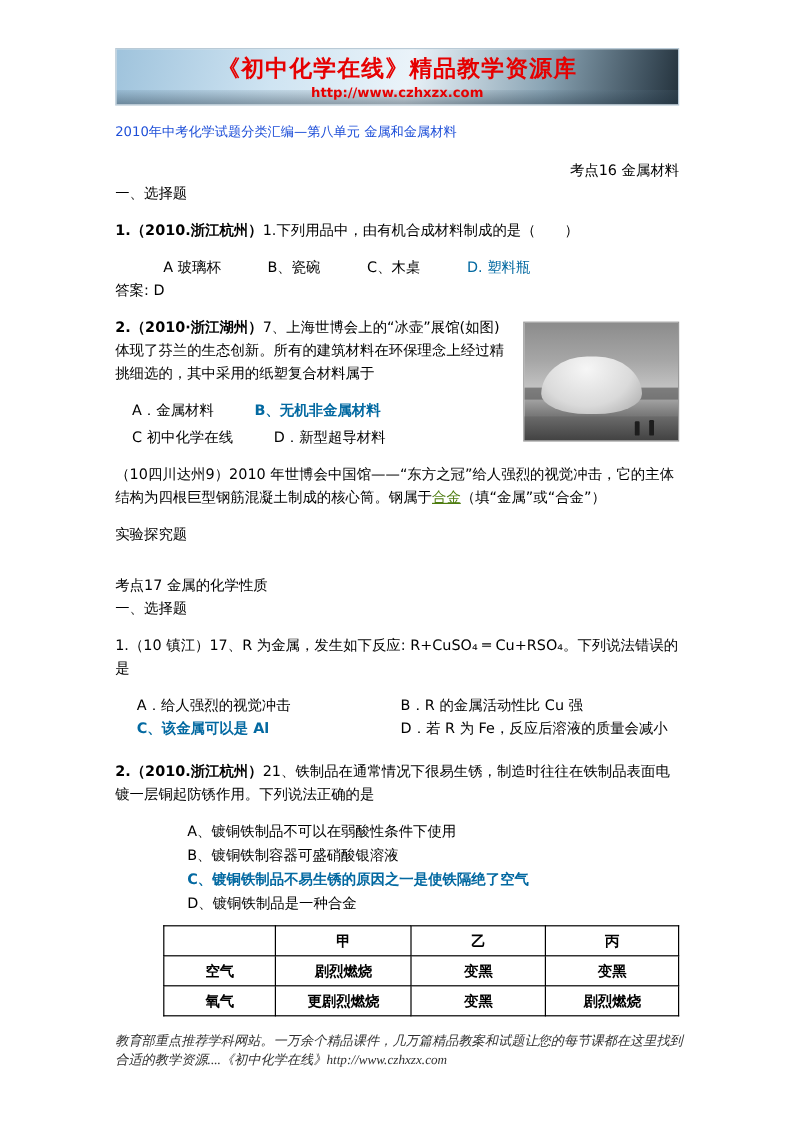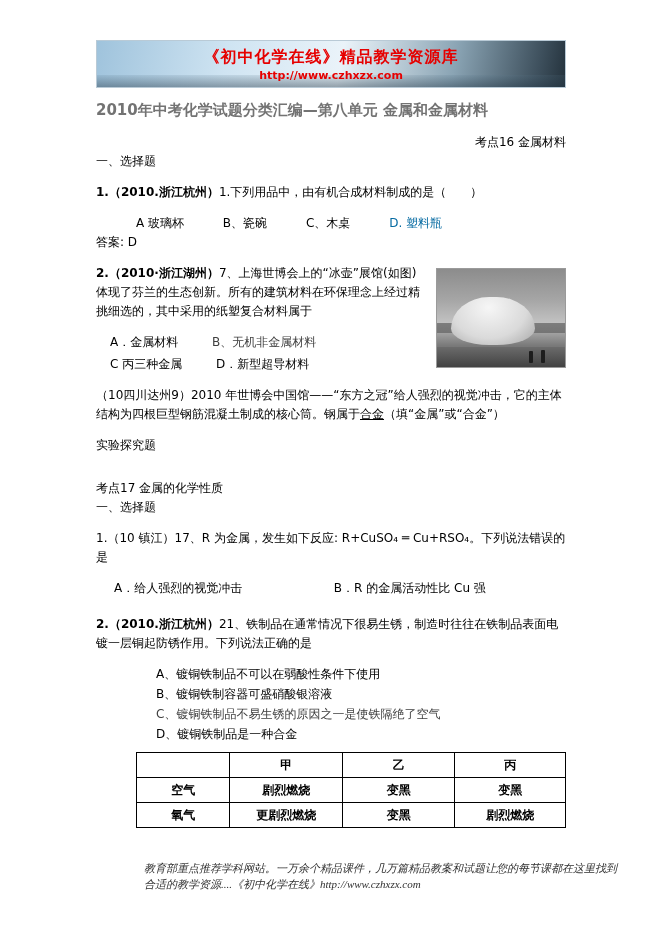--- a/index.html
+++ b/index.html
@@ -11,72 +11,72 @@
   .content{position:absolute;left:96px;top:40px;width:470px;}
   
   .banner{
     height:46px;position:relative;overflow:hidden;
     background:linear-gradient(100deg,#9fc3dc 0%,#cfe4f2 28%,#eaf3f9 52%,#8aa4b4 76%,#3d4f5c 94%,#24323c 100%);
     display:flex;flex-direction:column;align-items:center;justify-content:center;gap:1px;
     border:1px solid #b9cad6;
   }
   .banner::before{content:"";position:absolute;left:0;bottom:0;width:100%;height:12px;
     background:linear-gradient(180deg,rgba(90,120,140,.15),rgba(40,60,75,.45));}
-  .banner-title{color:#e60000;font-weight:bold;font-size:16px;letter-spacing:1px;position:relative;z-index:2;}
+  .banner-title{color:#e60000;font-weight:bold;font-size:19px;letter-spacing:1px;position:relative;z-index:2;}
   .banner-url{color:#e60000;font-size:11px;font-weight:bold;position:relative;z-index:2;}
   
-  .doc-title{margin-top:12px;color:#737373;font-weight:bold;font-size:15px;line-height:20px;}
+  .doc-title{margin-top:12px;color:#1d4ed8;font-weight:normal;font-size:11px;line-height:20px;}
   
   .line{line-height:19px;}
   .heading16{margin-top:13px;text-align:right;}
   .opts{padding-left:40px;}
   .opts .opt{margin-right:35px;display:inline-block;}
   .opts .opt:last-child{margin-right:0;}
   .answer{color:#000000;}
-  .red{color:#404040;}
+  .red{color:#0369a1;font-weight:bold;}
   .blue{color:#0369a1;}
   
   .q2block{margin-top:0;}
   .photo{float:right;width:128px;height:98px;margin:4px 0 6px 12px;position:relative;overflow:hidden;
     background:linear-gradient(180deg,#8c8c8c 0%,#a6a6a6 32%,#c2c2c2 55%,#7a7a7a 78%,#555 100%);
     border:1px solid #9a9a9a;}
   .photo .treeline{position:absolute;top:54px;left:0;width:100%;height:10px;background:#616161;opacity:.7;}
   .photo .dome{position:absolute;left:14px;top:28px;width:84px;height:48px;
     border-radius:50%/72% 72% 38% 38%;
     background:radial-gradient(ellipse at 45% 22%,#f6f6f6,#dadada 58%,#a6a6a6);}
   .photo .ground{position:absolute;left:0;bottom:0;width:100%;height:20px;
     background:linear-gradient(180deg,#6b6b6b,#424242);}
   .photo .person{position:absolute;width:4px;height:13px;background:#1d1d1d;bottom:4px;border-radius:1px;}
   .photo .p1{right:20px;}
   .photo .p2{right:32px;height:12px;}
   .opts2{padding-left:14px;margin-top:3px;}
   .opts2 .opt{display:inline-block;margin-right:30px;}
   .clear{clear:both;}
   
   .sub-fill{margin-top:36px;}
-  .blank{color:#000000;text-decoration:underline;}
+  .blank{color:#4d7c0f;text-decoration:underline;}
   
   .heading17{margin-top:24px;}
   .optsAB{padding-left:18px;}
   .optsAB .opt1{display:inline-block;width:216px;}
   .qstem{margin-top:17px;}
   .optline{padding-left:60px;margin-top:1px;}
   .q3stem{margin-top:14px;}
   
   table.qtable{border-collapse:collapse;margin:8px 0 0 40px;}
   table.qtable td{border:1px solid #000;text-align:center;height:20px;
     padding:2px 6px;font-weight:bold;font-size:12px;}
   td.c0{width:84px;margin-top:15px;}
   td.c1{width:104px;}
   td.c2{width:104px;}
   td.c3{width:102px;}
   
   .footer{position:absolute;left:96px;top:860px;width:478px;
     font-family:"Liberation Serif","DejaVu Serif",serif;font-style:italic;
-    font-size:11px;color:#303030;line-height:16px;margin-left:48px;}
+    font-size:11px;color:#303030;line-height:16px;}
 </style>
 </head>
 <body>
 
 <div class="content">
 
   <div class="banner">
     <div class="banner-title">《初中化学在线》精品教学资源库</div>
     <div class="banner-url">http://www.czhxzx.com</div>
   </div>
@@ -102,36 +102,40 @@
       <div class="ground"></div>
       <div class="person p1"></div>
       <div class="person p2"></div>
     </div>
     <p class="line"><b><span>2.</span><span>（2010·浙江湖州）</span></b><span>7、上海世博会上的“冰壶”展馆(如图)体现了芬兰的生态创新。所有的建筑材料在环保理念上经过精挑细选的，其中采用的纸塑复合材料属于</span></p>
     <div class="line opts2">
       <span class="opt">A．金属材料</span>
       <span class="opt red">B、无机非金属材料</span>
     </div>
     <div class="line opts2">
-      <span class="opt">C 丙三种金属</span>
+      <span class="opt">C 初中化学在线</span>
       <span class="opt">D．新型超导材料</span>
     </div>
     <div class="clear"></div>
   </div>
 
   <p class="line"><span>（10四川达州9）</span><span>2010 年世博会中国馆——“东方之冠”给人强烈的视觉冲击，它的主体结构为四根巨型钢筋混凝土制成的核心筒。钢属于</span><span class="blank">合金</span><span>（填“金属”或“合金”）</span></p>
   <div class="line">实验探究题</div>
 
   <div class="line heading17">考点17 金属的化学性质</div>
   <div class="line">一、选择题</div>
 
   <p class="line"><span>1.</span><span>（10 镇江）</span><span>17、R 为金属，发生如下反应: R+CuSO₄ ═ Cu+RSO₄。下列说法错误的是</span></p>
   <div class="line optsAB">
     <span class="opt1">A．给人强烈的视觉冲击</span>
     <span>B．R 的金属活动性比 Cu 强</span>
+  </div>
+  <div class="line optsAB">
+    <span class="opt1 red">C、该金属可以是 Al</span>
+    <span>D．若 R 为 Fe，反应后溶液的质量会减小</span>
   </div>
 
   <p class="line qstem"><b><span>2.</span><span>（2010.浙江杭州）</span></b><span>21、铁制品在通常情况下很易生锈，制造时往往在铁制品表面电镀一层铜起防锈作用。下列说法正确的是</span></p>
   <div class="line optline">A、镀铜铁制品不可以在弱酸性条件下使用</div>
   <div class="line optline">B、镀铜铁制容器可盛硝酸银溶液</div>
   <div class="line optline red">C、镀铜铁制品不易生锈的原因之一是使铁隔绝了空气</div>
   <div class="line optline">D、镀铜铁制品是一种合金</div>
 
 
   <table class="qtable">

